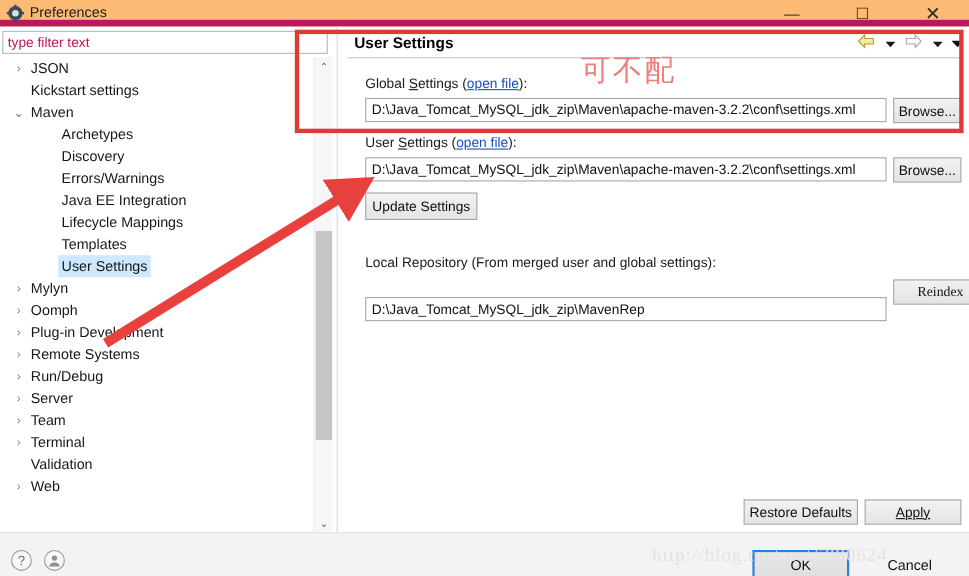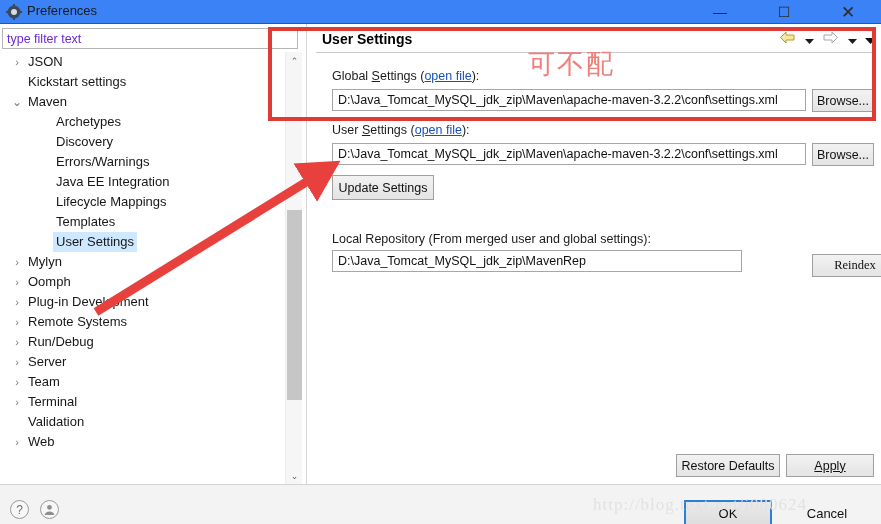--- a/index.html
+++ b/index.html
@@ -12,22 +12,22 @@
   }
   #root {
     position: relative;
     width: 881px; height: 524px;
     background: #ffffff;
   }
 
   
   #titlebar {
     position: absolute; left: 0; top: 0; width: 881px; height: 24px;
-    background: #3b82f6;
-    border-bottom: 1px solid #be185d;
+    background: #fdba74;
+    border-bottom: 6px solid #be185d;
   }
   #title-icon {
     position: absolute; left: 6px; top: 4px; width: 16px; height: 16px;
   }
   #title-text {
     position: absolute; left: 27px; top: 3px;
     font-size: 13px; color: #1a1a1a;
     font-family: "Liberation Sans", sans-serif;
   }
   .wbtn {
@@ -36,21 +36,21 @@
     font-size: 14px; color: #2b2b2b; line-height: 1;
   }
   #win-min { right: 138px; }
   #win-max { right: 74px; }
   #win-close { right: 10px; font-size: 17px; }
 
   
   #filter-input {
     position: absolute; left: 2px; top: 28px; width: 296px; height: 21px;
     border: 1px solid #b5b5b5; background: #ffffff;
-    font-size: 12.5px; color: #6d28d9; padding: 2px 4px;
+    font-size: 12.5px; color: #be185d; padding: 2px 4px;
     font-family: "Liberation Sans", sans-serif;
     line-height: 17px;
   }
   #tree-pane {
     position: absolute; left: 2px; top: 52px; width: 303px; height: 432px;
     background: #ffffff;
     overflow: hidden;
   }
   .tree-row {
     position: relative; height: 20px; line-height: 20px;
@@ -281,21 +281,21 @@
     <div class="btn" style="left:500px; top:63px; width:62px;">Browse...</div>
 
     <div class="fld-label" style="left:20px; top:97px;">
       <span>User </span><u>S</u><span>ettings (</span><span class="open-link">open file</span><span>):</span>
     </div>
     <div class="txtbox" style="left:20px; top:117px; width:474px;">D:\Java_Tomcat_MySQL_jdk_zip\Maven\apache-maven-3.2.2\conf\settings.xml</div>
     <div class="btn" style="left:500px; top:117px; width:62px;">Browse...</div>
     <div class="btn" style="left:20px; top:149px; width:102px; height:25px;">Update Settings</div>
 
     <div class="fld-label" style="left:20px; top:206px;">Local Repository (From merged user and global settings):</div>
-    <div class="txtbox" style="left:20px; top:224px; width:410px;">D:\Java_Tomcat_MySQL_jdk_zip\MavenRep</div>
+    <div class="txtbox" style="left:20px; top:244px; width:474px;">D:\Java_Tomcat_MySQL_jdk_zip\MavenRep</div>
     <div class="btn" style="left:500px; top:228px; width:86px;font-family:Liberation Serif, serif;">Reindex</div>
   </div>
 
   <div class="btn" id="btn-restore">Restore Defaults</div>
   <div class="btn" id="btn-apply">Apply</div>
 
   <div id="bottom-rule"></div>
   <div id="bottom-area"></div>
 
   <div class="circ-ico" id="help-icon">?</div>

